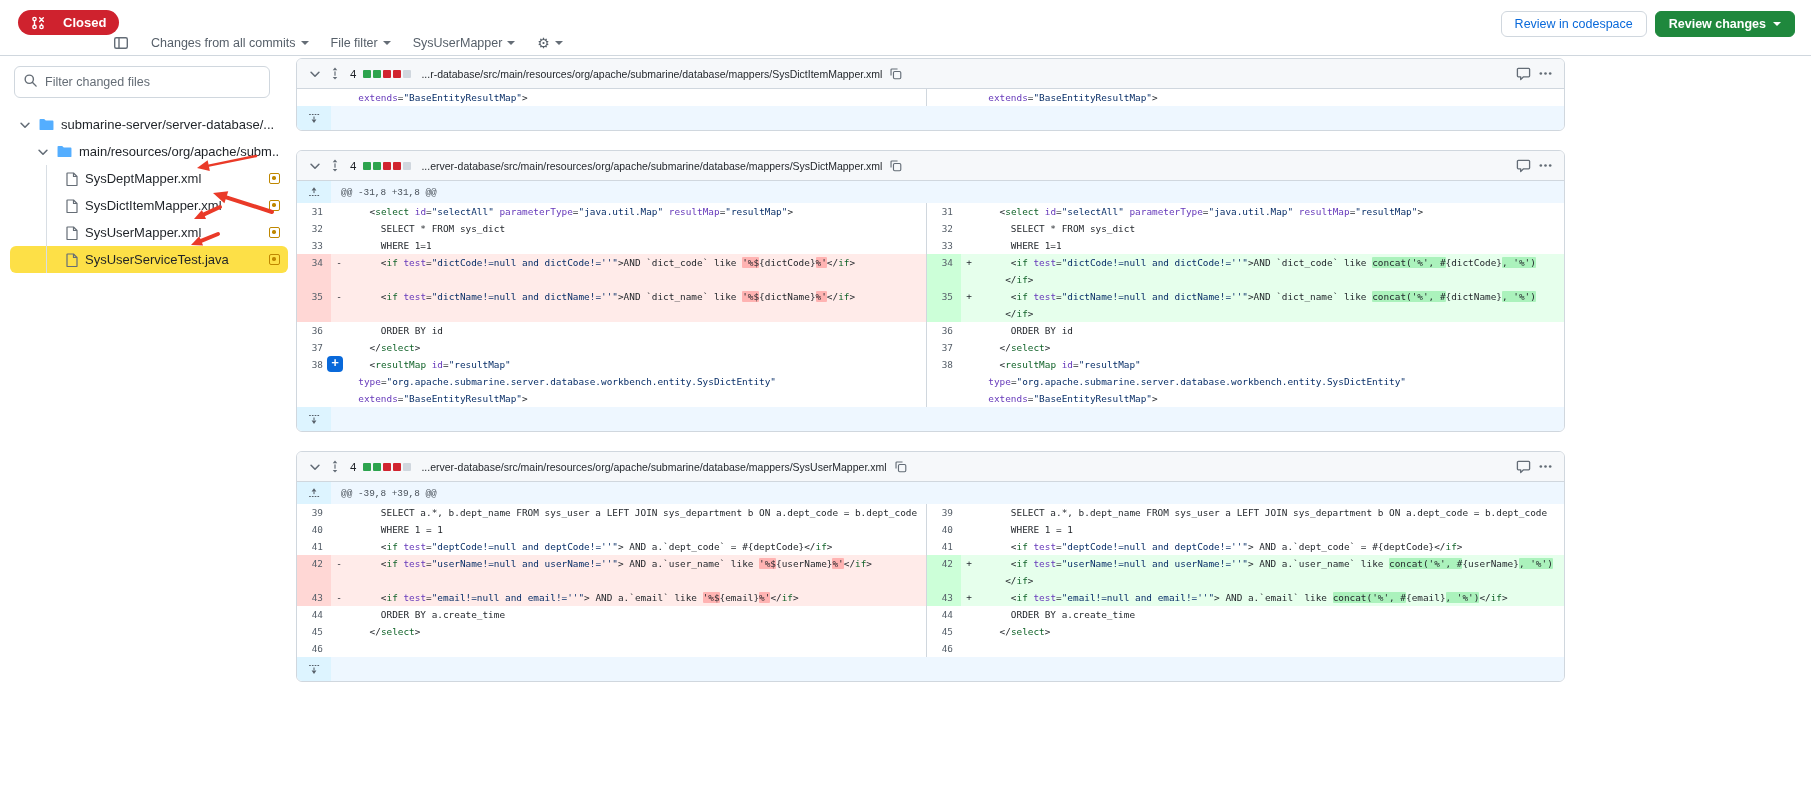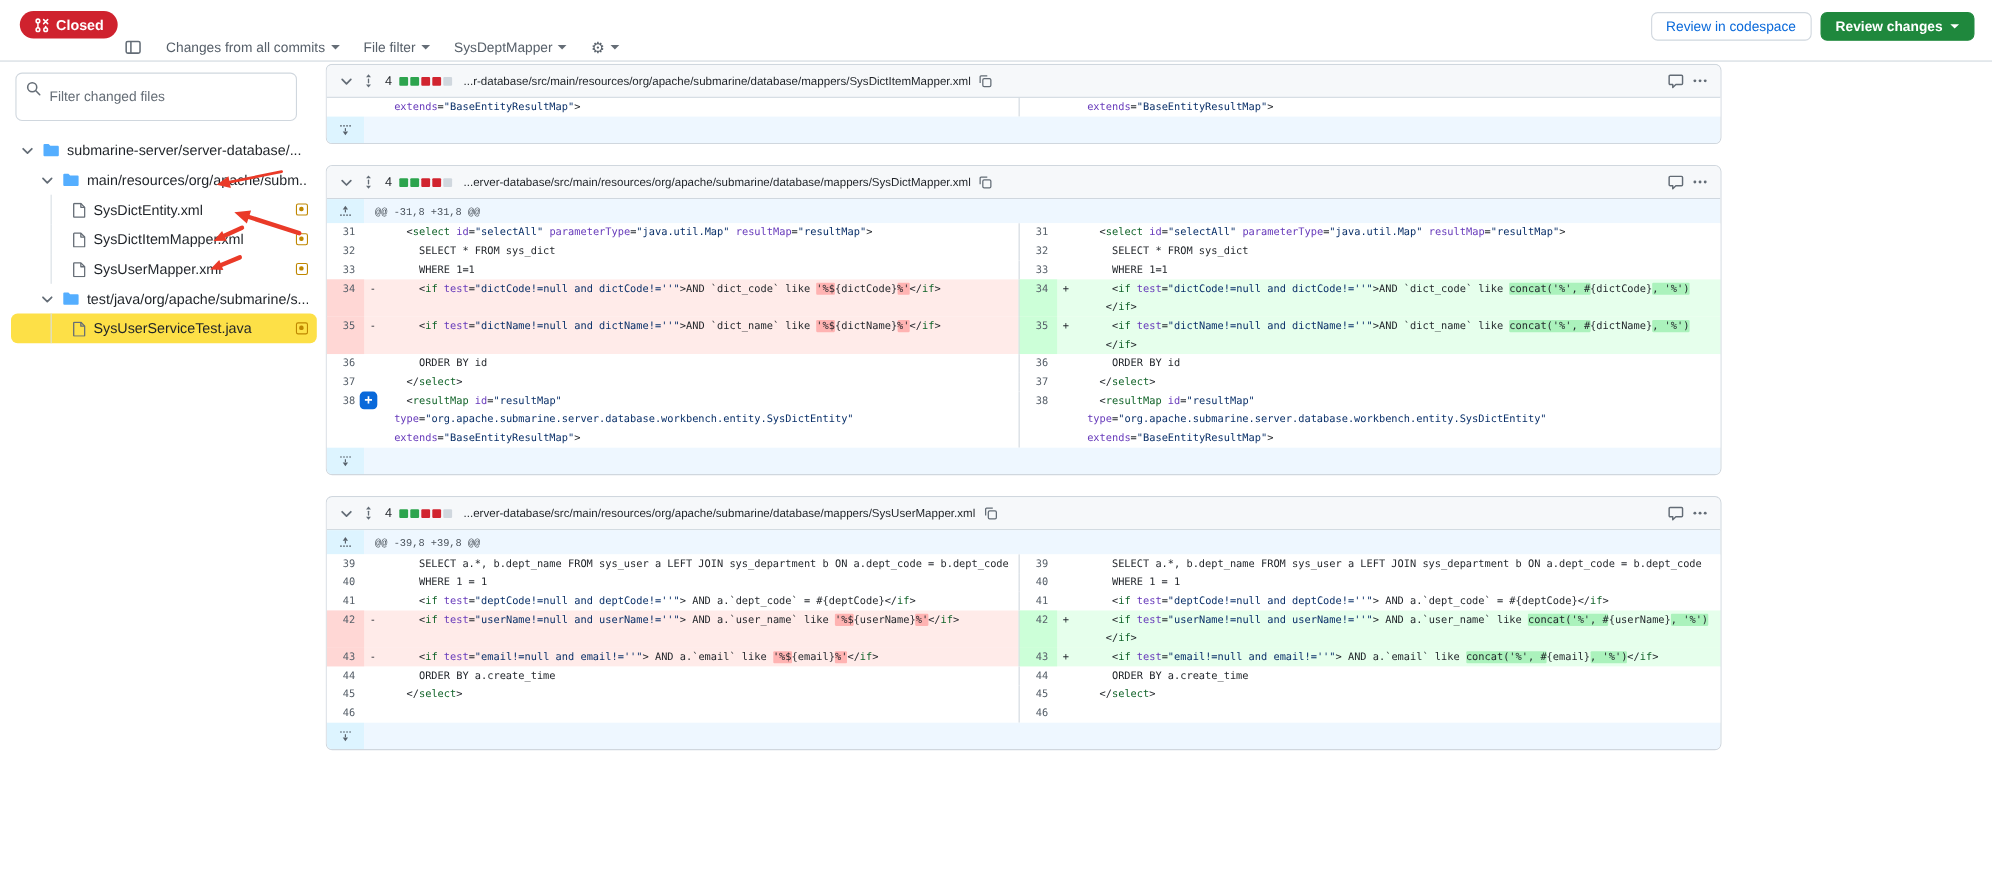--- a/index.html
+++ b/index.html
@@ -2,36 +2,36 @@
 <html><head>
 <meta charset="utf-8">
 <style>
 *{margin:0;padding:0;box-sizing:border-box}
 html,body{width:1811px;height:797px}
 body{background:#fff;font-family:"Liberation Sans","DejaVu Sans",sans-serif;color:#1f2328;position:relative;overflow:hidden}
 .icn{display:inline-flex;align-items:center;flex:none}
 
 .topbar{position:absolute;top:0;left:0;right:0;height:56px;background:#fff;border-bottom:1px solid #d0d7de;z-index:3}
 .row1{position:absolute;top:10px;left:18px;display:flex;align-items:center;gap:12px}
-.badge-closed{display:inline-flex;align-items:center;gap:6px;background:#cf222e;color:#fff;font-weight:bold;font-size:13px;padding:5px 13px;border-radius:999px}
+.badge-closed{display:inline-flex;align-items:center;gap:18px;background:#cf222e;color:#fff;font-weight:bold;font-size:13px;padding:5px 13px;border-radius:999px}
 .prtitle{font-size:15.5px;font-weight:bold;color:#1f2328}
 .prnum{color:#656d76;font-weight:normal}
 .row2{position:absolute;top:35px;left:113px;display:flex;gap:22px;font-size:12.5px;color:#57606a}
 .dd{display:inline-flex;align-items:center;gap:5px;cursor:pointer}
 .caret{width:0;height:0;border-left:4px solid transparent;border-right:4px solid transparent;border-top:4px solid #656d76;display:inline-block}
 .gear{font-size:14px;color:#57606a;line-height:1}
 .hdr-actions{position:absolute;top:11px;right:16px;display:flex;gap:8px}
 .btn{font-size:12.5px;border-radius:6px;padding:5px 13px;display:inline-flex;align-items:center;gap:7px;font-family:inherit;cursor:pointer}
 .btn-codespace{color:#0969da;background:#fff;border:1px solid #d0d7de}
 .btn-green{color:#fff;background:#1f883d;border:1px solid #1f883d;font-weight:bold}
 .btn-green .caret{border-top-color:#fff}
 
 .sidebar{position:absolute;top:56px;left:0;width:296px;bottom:0;padding:8px 8px 8px 10px;background:#fff}
 .filterbox{position:relative;margin:2px 2px 13px 4px}
-.filterbox input{width:256px;height:44px;border:1px solid #d0d7de;border-radius:6px;padding:0 8px 0 30px;font-size:12.5px;color:#1f2328;background:#fff;outline:none;font-family:inherit}
+.filterbox input{width:256px;height:32px;border:1px solid #d0d7de;border-radius:6px;padding:0 8px 0 30px;font-size:12.5px;color:#1f2328;background:#fff;outline:none;font-family:inherit}
 .filterbox input::placeholder{color:#656d76}
 .searchicn{position:absolute;left:9px;top:7px}
 .trow{display:flex;align-items:center;height:27px;gap:7px;position:relative;font-size:13px;border-radius:6px;padding-right:8px;cursor:pointer}
 .trow.d0{padding-left:8px}
 .trow.d1{padding-left:26px}
 .trow.d2{padding-left:56px}
 .trow.isfile::before{content:"";position:absolute;left:36px;top:0;bottom:0;border-left:1px solid #d8dee4}
 .trow.sel{background:#fde047}
 .tlabel{white-space:nowrap;overflow:hidden;color:#1f2328}
 .modbadge{margin-left:auto;width:11px;height:11px;border:1.5px solid #bf8700;border-radius:2px;position:relative;flex:none}
@@ -96,21 +96,21 @@
     </span>
     <span class="dd">
         <span>Changes from all commits</span>
         <span class="caret"></span>
       </span>
     <span class="dd">
         <span>File filter</span>
         <span class="caret"></span>
       </span>
     <span class="dd">
-        <span>SysDeptMapper</span>
+        <span>SysUserMapper</span>
         <span class="caret"></span>
       </span>
     <span class="dd">
         <span class="gear">⚙</span>
         <span class="caret"></span>
       </span>
   </div>
   <div class="hdr-actions">
     <button class="btn btn-codespace">Review in codespace</button>
     <button class="btn btn-green">
@@ -157,21 +157,21 @@
         </span>
         <span class="tlabel">main/resources/org/apache/subm...</span>
       </div>
       <div class="trow d2 isfile">
         <span class="icn">
           <svg width="12" height="14" viewBox="0 0 12 14" fill="none" stroke="#656d76" stroke-width="1.2" stroke-linejoin="round">
             <path d="M1.5 1h6L11 4.5V13a.5.5 0 0 1-.5.5h-9A.5.5 0 0 1 1 13V1.5a.5.5 0 0 1 .5-.5z"></path>
             <path d="M7.5 1v3.5H11"></path>
           </svg>
         </span>
-        <span class="tlabel">SysDictEntity.xml</span>
+        <span class="tlabel">SysDeptMapper.xml</span>
         <span class="modbadge">
           <span class="dot"></span>
         </span>
       </div>
       <div class="trow d2 isfile">
         <span class="icn">
           <svg width="12" height="14" viewBox="0 0 12 14" fill="none" stroke="#656d76" stroke-width="1.2" stroke-linejoin="round">
             <path d="M1.5 1h6L11 4.5V13a.5.5 0 0 1-.5.5h-9A.5.5 0 0 1 1 13V1.5a.5.5 0 0 1 .5-.5z"></path>
             <path d="M7.5 1v3.5H11"></path>
           </svg>
@@ -185,33 +185,20 @@
         <span class="icn">
           <svg width="12" height="14" viewBox="0 0 12 14" fill="none" stroke="#656d76" stroke-width="1.2" stroke-linejoin="round">
             <path d="M1.5 1h6L11 4.5V13a.5.5 0 0 1-.5.5h-9A.5.5 0 0 1 1 13V1.5a.5.5 0 0 1 .5-.5z"></path>
             <path d="M7.5 1v3.5H11"></path>
           </svg>
         </span>
         <span class="tlabel">SysUserMapper.xml</span>
         <span class="modbadge">
           <span class="dot"></span>
         </span>
-      </div>
-      <div class="trow d1">
-        <span class="icn">
-          <svg width="14" height="14" viewBox="0 0 16 16" fill="none" stroke="#636c76" stroke-width="1.8" stroke-linecap="round" stroke-linejoin="round">
-            <path d="M3.5 6 8 10.5 12.5 6"></path>
-          </svg>
-        </span>
-        <span class="icn">
-          <svg width="15" height="13" viewBox="0 0 16 14" fill="#54aeff">
-            <path d="M1.5 1h4l1.7 1.8h7.3a1 1 0 0 1 1 1V12a1 1 0 0 1-1 1h-13a1 1 0 0 1-1-1V2a1 1 0 0 1 1-1z"></path>
-          </svg>
-        </span>
-        <span class="tlabel">test/java/org/apache/submarine/s...</span>
       </div>
       <div class="trow d2 sel isfile">
         <span class="icn">
           <svg width="12" height="14" viewBox="0 0 12 14" fill="none" stroke="#656d76" stroke-width="1.2" stroke-linejoin="round">
             <path d="M1.5 1h6L11 4.5V13a.5.5 0 0 1-.5.5h-9A.5.5 0 0 1 1 13V1.5a.5.5 0 0 1 .5-.5z"></path>
             <path d="M7.5 1v3.5H11"></path>
           </svg>
         </span>
         <span class="tlabel">SysUserServiceTest.java</span>
         <span class="modbadge">

